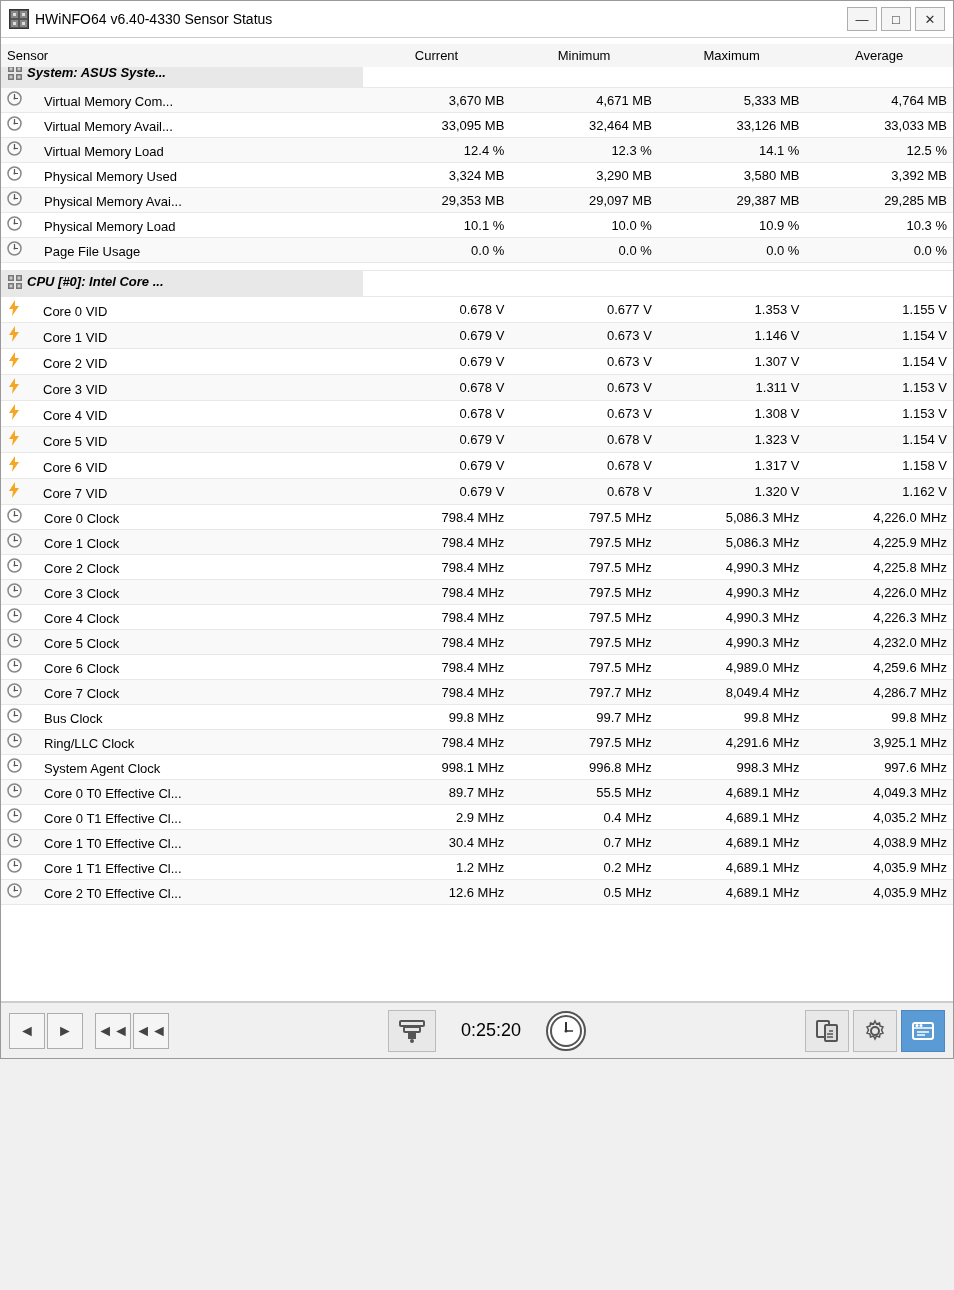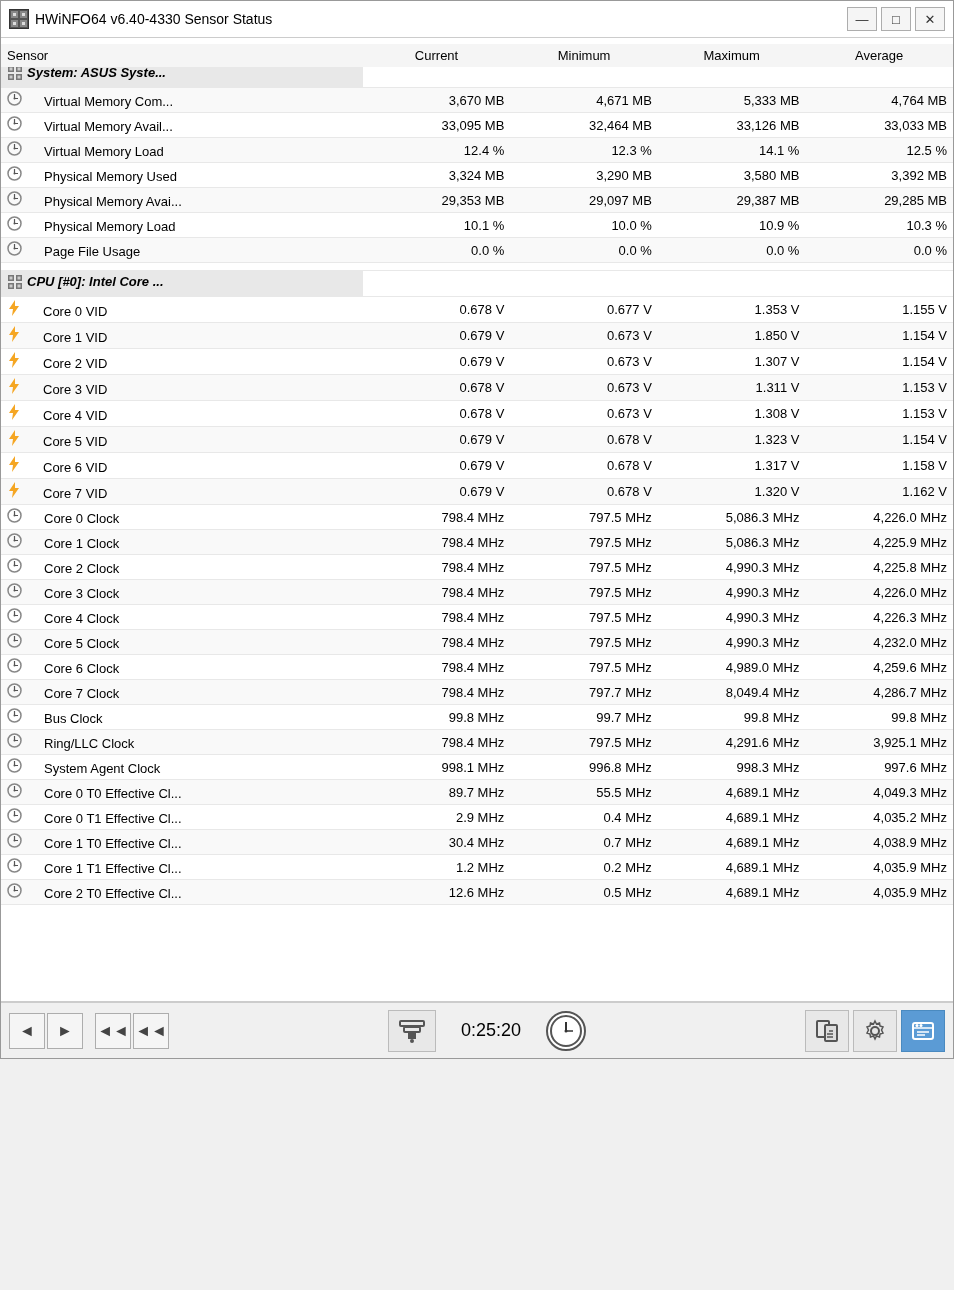--- a/index.html
+++ b/index.html
@@ -410,21 +410,21 @@
             <td>
               <div class="row-sensor-cell">
                 <span><svg width="14" height="16" viewBox="0 0 14 16">
       <polygon points="8,0 2,9 6,9 5,16 12,6 8,6" fill="#f5a623"></polygon>
     </svg></span>
                 <span>Core 1 VID</span>
               </div>
             </td>
             <td>0.679 V</td>
             <td>0.673 V</td>
-            <td>1.850 V</td>
+            <td>1.146 V</td>
             <td>1.154 V</td>
           </tr>
           <tr>
             <td>
               <div class="row-sensor-cell">
                 <span><svg width="14" height="16" viewBox="0 0 14 16">
       <polygon points="8,0 2,9 6,9 5,16 12,6 8,6" fill="#f5a623"></polygon>
     </svg></span>
                 <span>Core 2 VID</span>
               </div>

